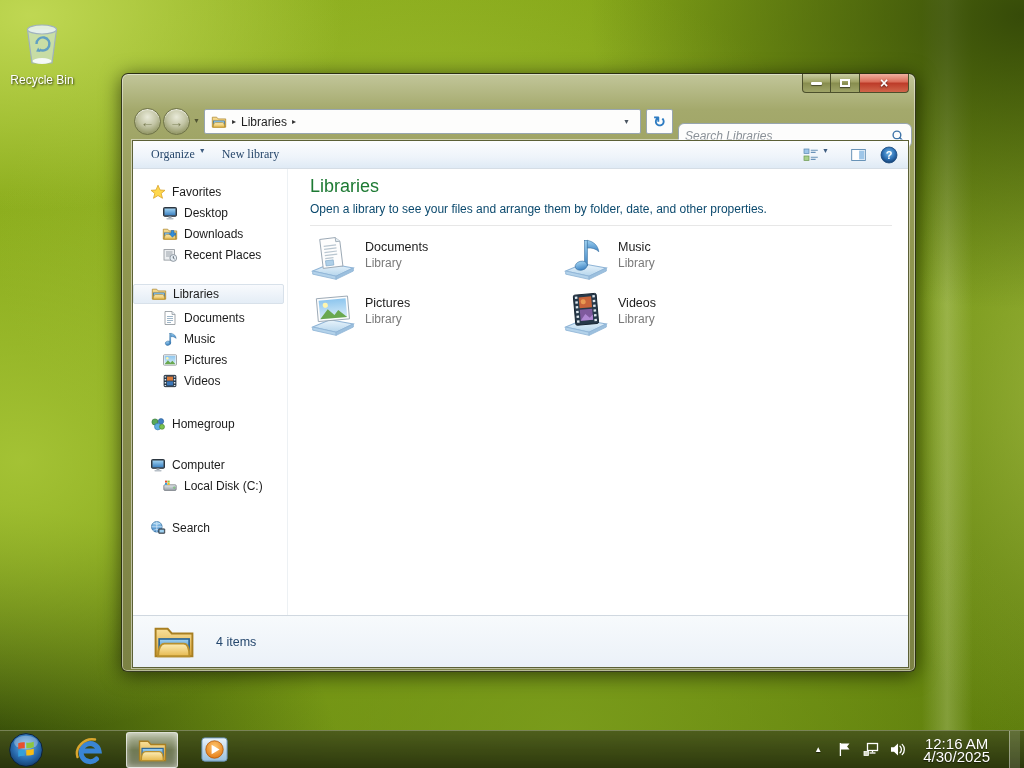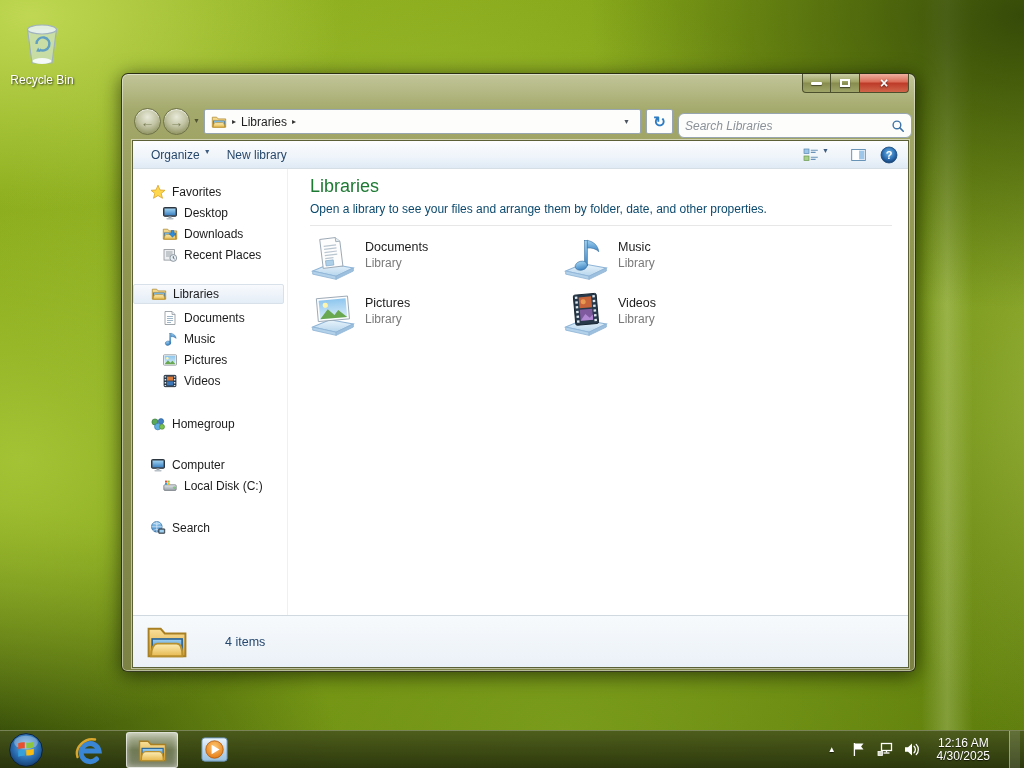--- a/index.html
+++ b/index.html
@@ -71,38 +71,38 @@
   .crumb-text { font-size:12px; color:#1e1e1e; }
   .addr-caret { margin-left:auto; font-size:7px; color:#4a5560; padding:0 4px; }
 
   .refresh-btn {
     position:absolute; left:524px; top:4px; width:27px; height:25px;
     background:#fdfdfc; border:1px solid #97a5b0; border-radius:2px;
     display:flex; align-items:center; justify-content:center;
     color:#2e7cc2; font-size:15px; font-weight:bold;
   }
   .searchbox {
-    position:absolute; left:556px; top:8px; width:234px; height:25px;
+    position:absolute; left:556px; top:18px; width:234px; height:25px;
     background:#fdfdfc; border:1px solid #97a5b0; border-radius:6px;
     display:flex; align-items:center; padding:0 6px;
   }
   .searchbox input { flex:1; border:none; outline:none; font-size:12px; font-family:"Liberation Sans",sans-serif; background:transparent; color:#333; }
   .searchbox input::placeholder { font-style:italic; color:#8a9198; }
 
   
   .win-inner {
     position:absolute; left:10px; top:66px; width:777px; height:528px;
     background:#fff; border:1px solid #5c6036; box-shadow:0 0 0 1px rgba(255,255,255,0.5);
   }
   .commandbar {
     height:28px; background:linear-gradient(180deg,#fcfdfe 0%, #eef4fa 60%, #dfeaf5 100%);
     border-bottom:1px solid #d5dde5; display:flex; align-items:center; padding:0 10px;
     font-size:12px; color:#27476b;
   }
-  .cmd-item { display:flex; align-items:flex-start; gap:4px; padding:3px 8px; border-radius:2px; }
+  .cmd-item { display:flex; align-items:flex-start; gap:4px; padding:3px 8px; border-radius:2px;font-family:Liberation Serif, serif; }
   .cmd-caret { font-size:7px; color:#3e5d80; }
   .cmd-right { margin-left:auto; display:flex; align-items:center; gap:13px; }
 
   .content-row { display:flex; height:446px;justify-content:flex-end; }
 
   
   .sidebar { position:relative; width:155px; border-right:1px solid #edf1f4; background:#fff; }
   .side-item { position:absolute; left:0; right:3px; height:20px; display:flex; align-items:center; gap:6px; font-size:12px; color:#1c1c1c; }
   .side-item.lvl0 { padding-left:17px; }
   .side-item.lvl1 { padding-left:29px; }
@@ -115,21 +115,21 @@
   .main-divider { position:absolute; left:22px; right:16px; top:56px; height:1px; background:#e7e7e7; }
   .lib-item { position:absolute; display:flex; gap:7px; width:235px; height:52px; }
   .lib-txt { padding-top:7px; }
   .lib-name { font-size:12.5px; color:#1c1c1c; }
   .lib-type { font-size:12px; color:#7a7a7a; margin-top:2px; }
 
   
   .statusbar {
     height:52px; border-top:1px solid #d0d8e0;
     background:linear-gradient(180deg,#f7fafc 0%, #ebf1f8 100%);
-    display:flex; align-items:center; padding:0 12px; gap:36px;
+    display:flex; align-items:center; padding:0 19px; gap:20px;
   }
   .status-text { font-size:12.5px; color:#26486e; }
 
   
   #taskbar {
     position:absolute; left:0; right:0; bottom:0; height:38px;
     background:linear-gradient(180deg, rgba(72,86,28,0.88), rgba(40,50,12,0.93));
     border-top:1px solid rgba(215,225,175,0.45);
     display:flex; align-items:center;
   }
@@ -137,21 +137,21 @@
   .tb-start { width:52px; }
   .tb-app { width:52px; }
   .tb-app.active {
     margin:0 4px; border-radius:3px; height:36px; margin-top:1px;
     background:linear-gradient(180deg, rgba(255,255,255,0.62), rgba(255,255,255,0.28) 50%, rgba(255,255,255,0.38));
     border:1px solid rgba(255,255,255,0.7); box-shadow:inset 0 0 6px rgba(255,255,255,0.5);
   }
   .tray { margin-left:auto; display:flex; align-items:center; gap:9px; padding-right:4px; height:38px; }
   .tray-arrow { color:#fff; font-size:8px; padding:0 6px; text-shadow:0 1px 1px rgba(0,0,0,0.6); }
   .tray-ic { width:17px; height:17px; }
-  .clock { text-align:center; color:#fff; font-size:12px; line-height:13px; padding:0 8px; text-shadow:0 1px 1px rgba(0,0,0,0.6); }
+  .clock { text-align:center; color:#fff; font-size:15px; line-height:13px; padding:0 8px; text-shadow:0 1px 1px rgba(0,0,0,0.6); }
   .show-desktop { width:11px; height:38px; margin-left:2px; background:rgba(255,255,255,0.13); border-left:1px solid rgba(255,255,255,0.4); }
 </style>
 </head>
 <body>
 
 <svg width="0" height="0" style="position:absolute" aria-hidden="true">
   <defs>
     <linearGradient id="gFold" x1="0" y1="0" x2="0" y2="1">
         <stop offset="0" stop-color="#f9e09a"></stop>
         <stop offset="1" stop-color="#d8a233"></stop>

